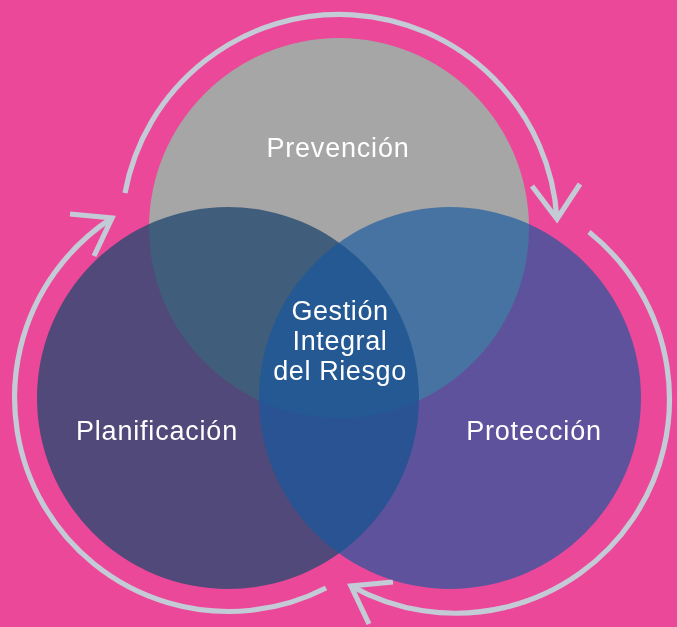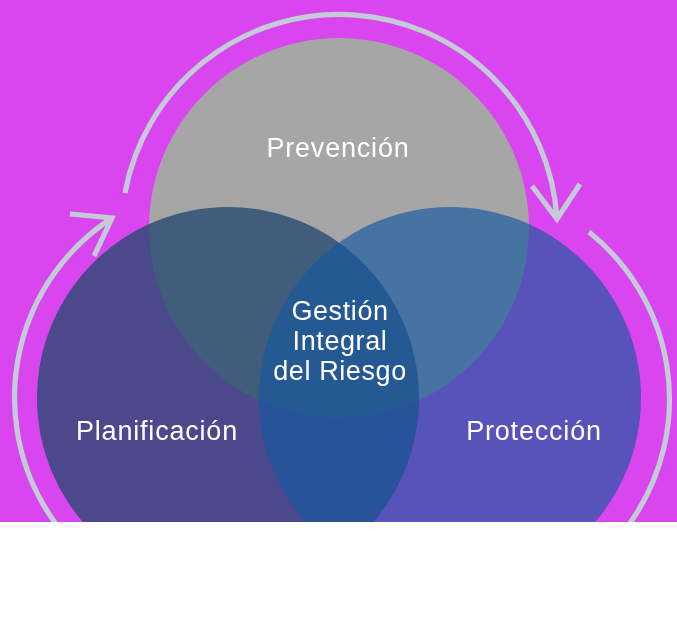--- a/index.html
+++ b/index.html
@@ -3,22 +3,22 @@
 <meta charset="utf-8">
 <style>
   html, body {
     margin: 0;
     padding: 0;
     background: #ffffff;
   }
   .stage {
     position: relative;
     width: 677px;
-    height: 522px;
-    background: #d946ef;
+    height: 627px;
+    background: #ec4899;
     overflow: hidden;
     font-family: "Liberation Sans", "DejaVu Sans", sans-serif;
   }
   svg { display: block; }
   .circle-label {
     font-family: "Liberation Sans", "DejaVu Sans", sans-serif;
     font-size: 27px;
     font-weight: 400;
     letter-spacing: 0.8px;
   }

